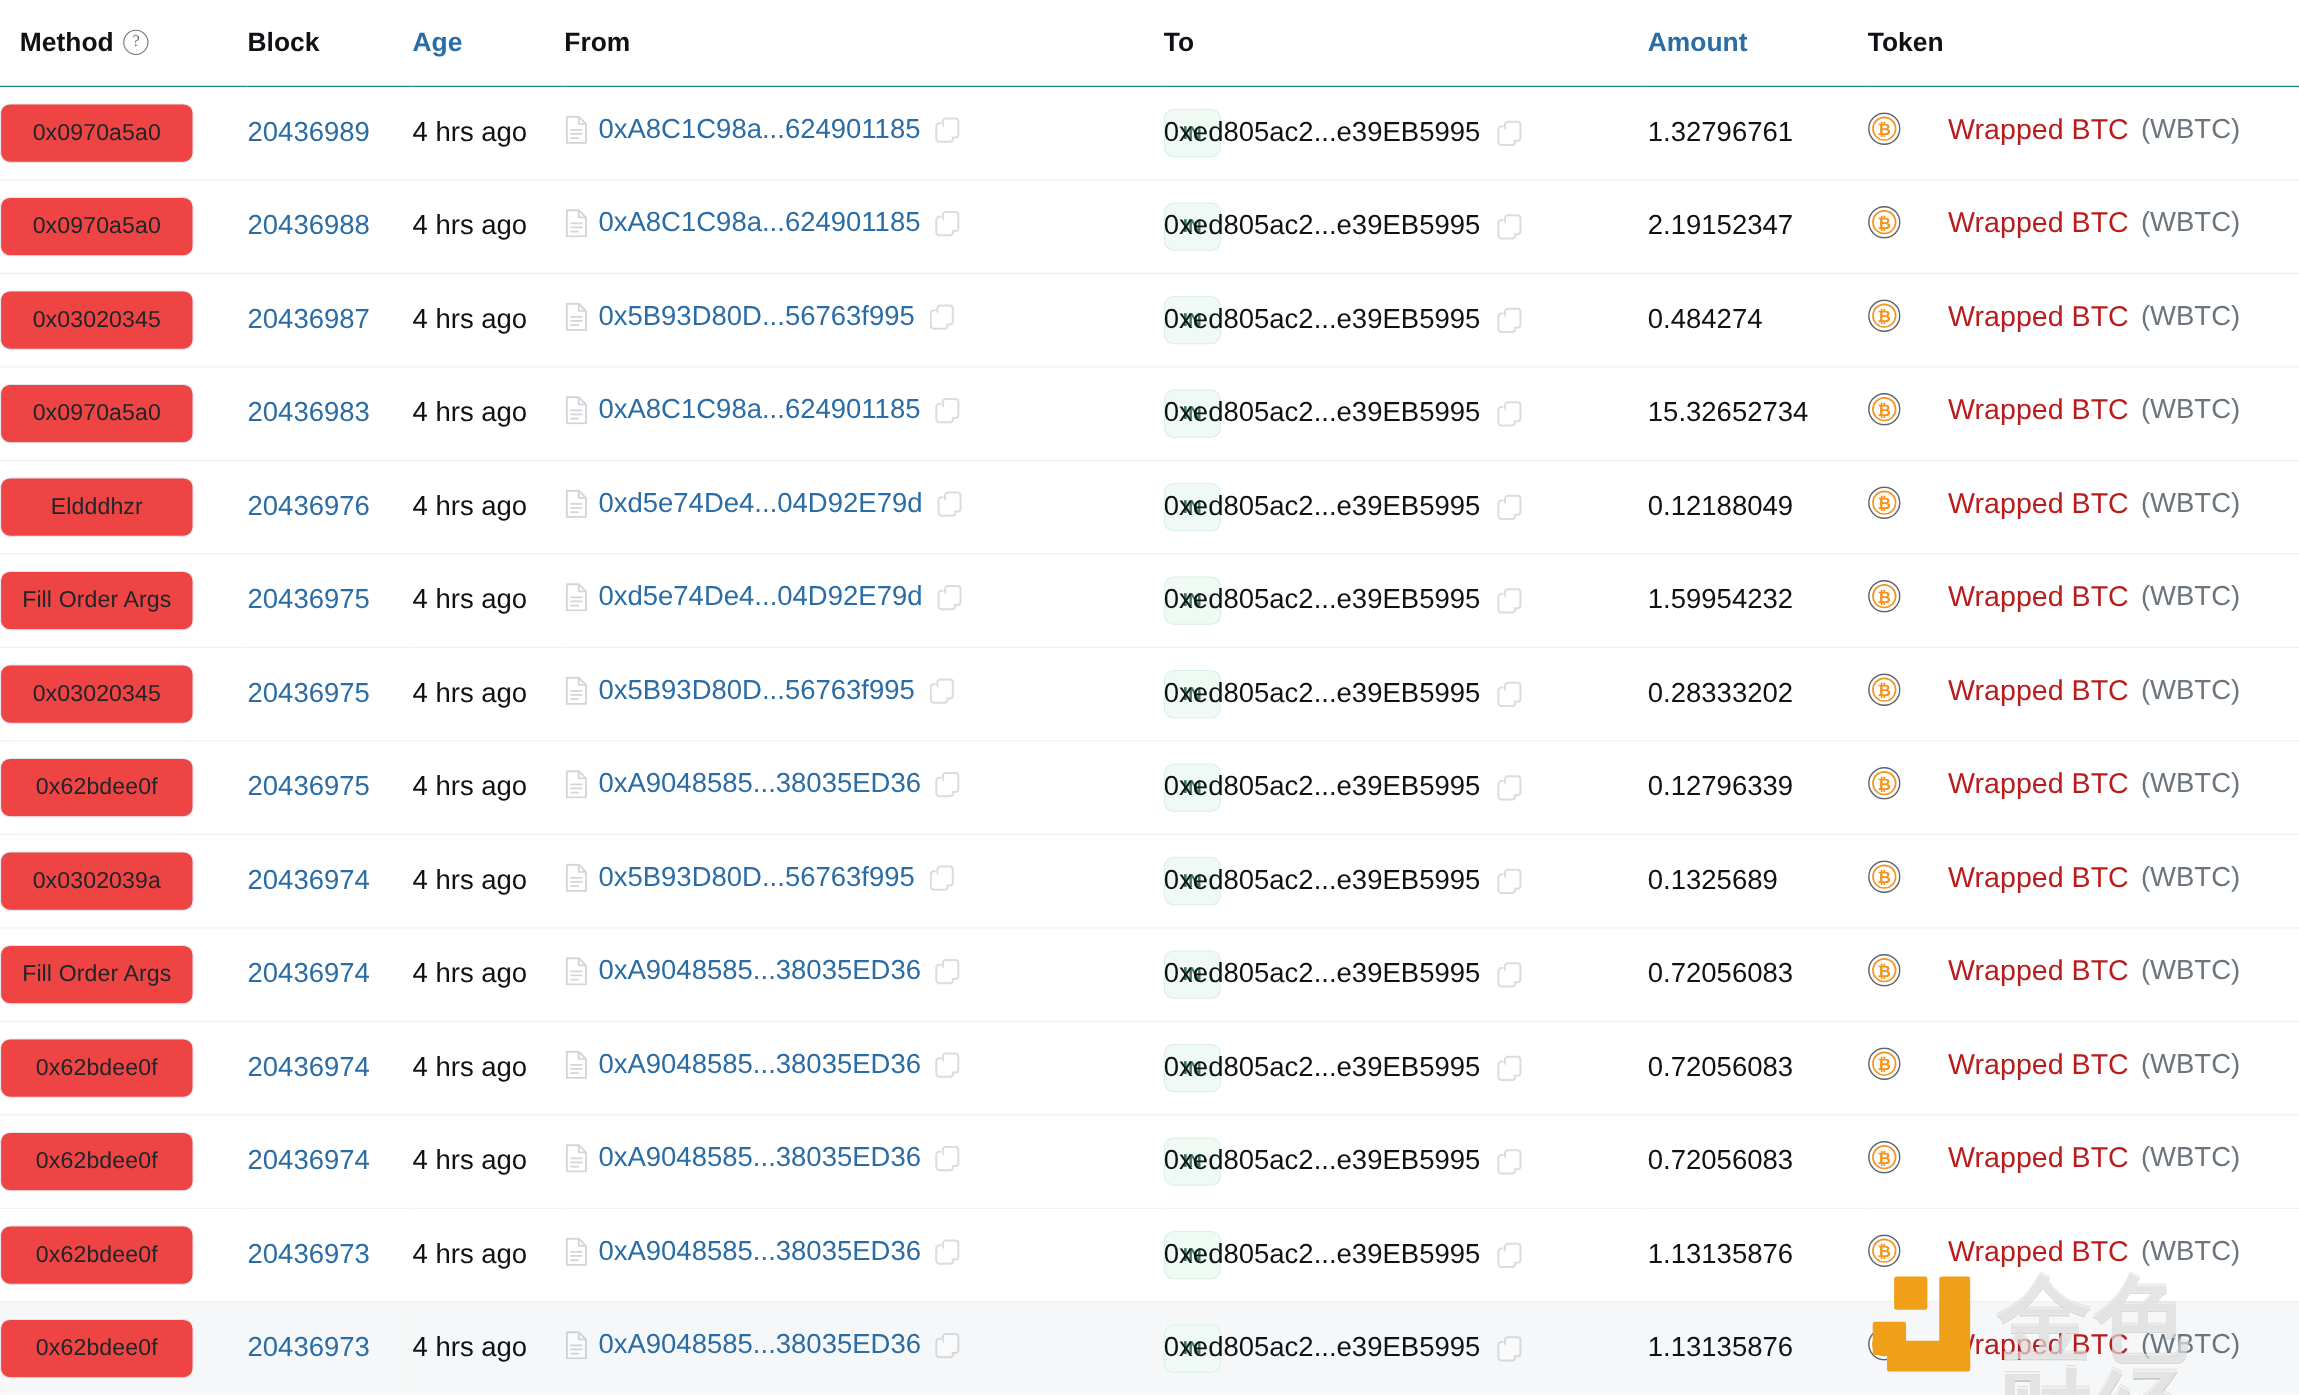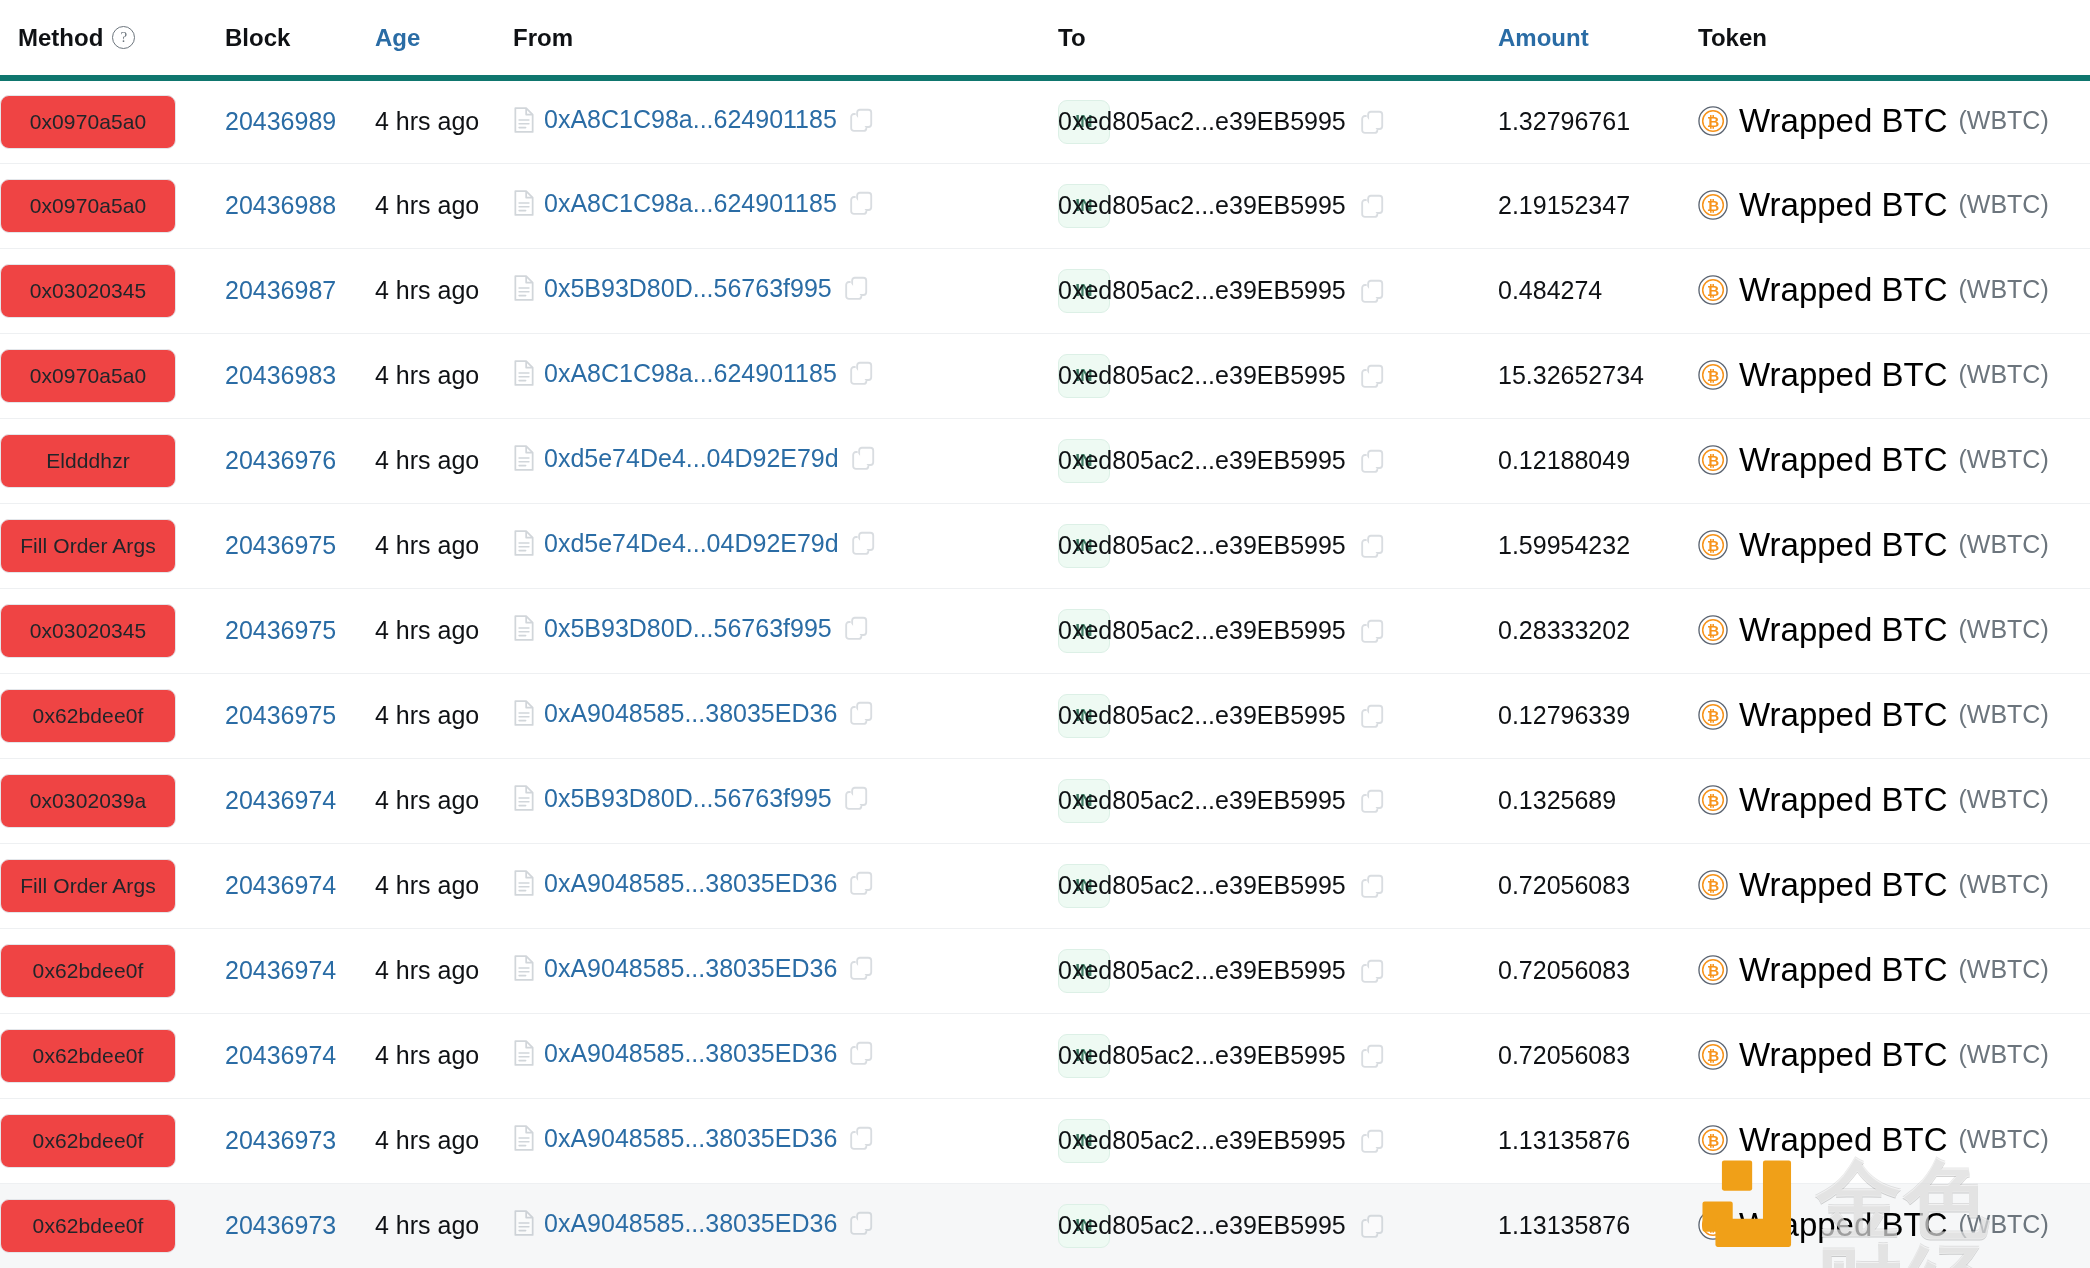--- a/index.html
+++ b/index.html
@@ -16,21 +16,21 @@
     table-layout: fixed;
   }
   .txn-table thead th {
     height: 78px;
     vertical-align: middle;
     text-align: left;
     font-size: 24px;
     font-weight: 700;
     color: #0f1114;
     padding: 0;
-    border-bottom: 6px solid #0f766e;
+    border-bottom: 1px solid #0f766e;
     white-space: nowrap;
   }
   .txn-table thead th.sortable { color: #2a6ca5; }
   .col-method   { width: 225px; padding-left: 18px !important; }
   .col-block    { width: 150px; }
   .col-age      { width: 138px; }
   .col-from     { width: 545px; }
   .col-inout    { width: 0px; }
   .col-to       { width: 440px; }
   .col-amount   { width: 200px; }
@@ -121,21 +121,21 @@
     text-align: center;
   }
   td.inout-cell { width: 100px; text-align: center; }
 
   .to-wrap { display: inline-flex; align-items: center; gap: 11px; }
   .to-addr { color: #0f1114; font-size: 25px; }
 
   .amount-text { font-size: 25px; color: #0f1114; }
 
   .token-wrap { display: inline-flex; align-items: center; gap: 11px; }
-  .token-name { color: #000000; font-size: 33px; }
+  .token-name { color: #b91c1c; font-size: 26px; margin-left: 32px; }
   .token-symbol { color: #6c757d; font-size: 25px; }
 
   .wbtc-icon {
     flex: 0 0 auto;
     width: 30px; height: 30px;
   }
 
   
   .watermark {
     position: absolute;

